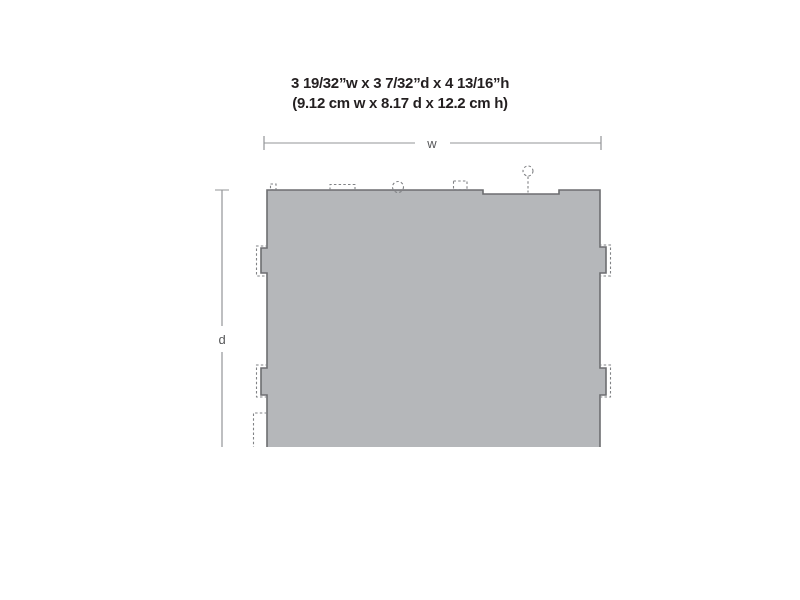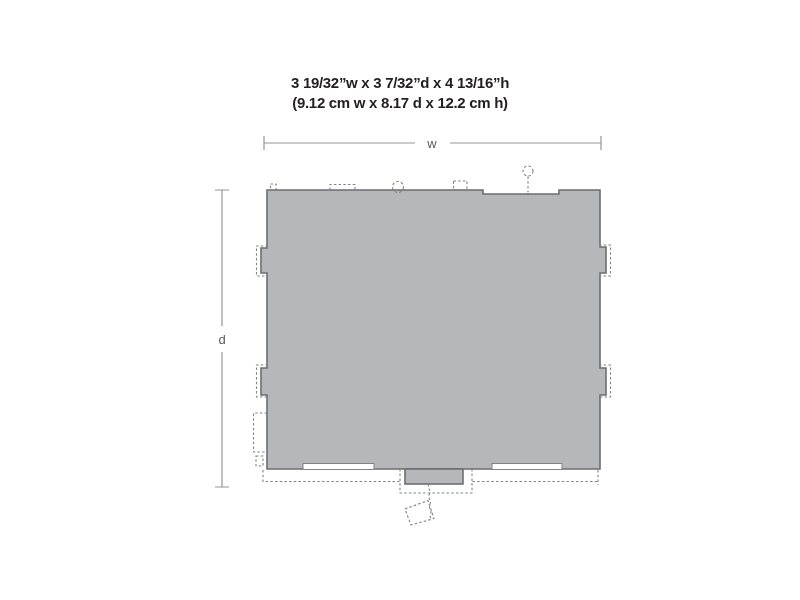--- a/index.html
+++ b/index.html
@@ -1,18 +1,18 @@
 <!DOCTYPE html>
 <html style="--background: #ffffff; --title-text: #231f20; --label-text: #58595b; --dimension-line: #939598; --body-fill: #b5b7ba; --body-stroke: #6d6e71; --dashed-line: #808285;"><head>
 <meta charset="utf-8">
 <style>
   html,body{margin:0;padding:0;background:#fff;}
   .canvas{
     position:relative;
-    width:800px;height:600px;
+    width:800px;height:447px;
     background:var(--background,#ffffff);
     font-family:"Liberation Sans", sans-serif;
     overflow:hidden;
   }
   svg{display:block;}
   .title-line{
     fill:var(--title-text,#231f20);
     font-family:"Liberation Sans", sans-serif;
     font-size:15px;
     font-weight:600;

